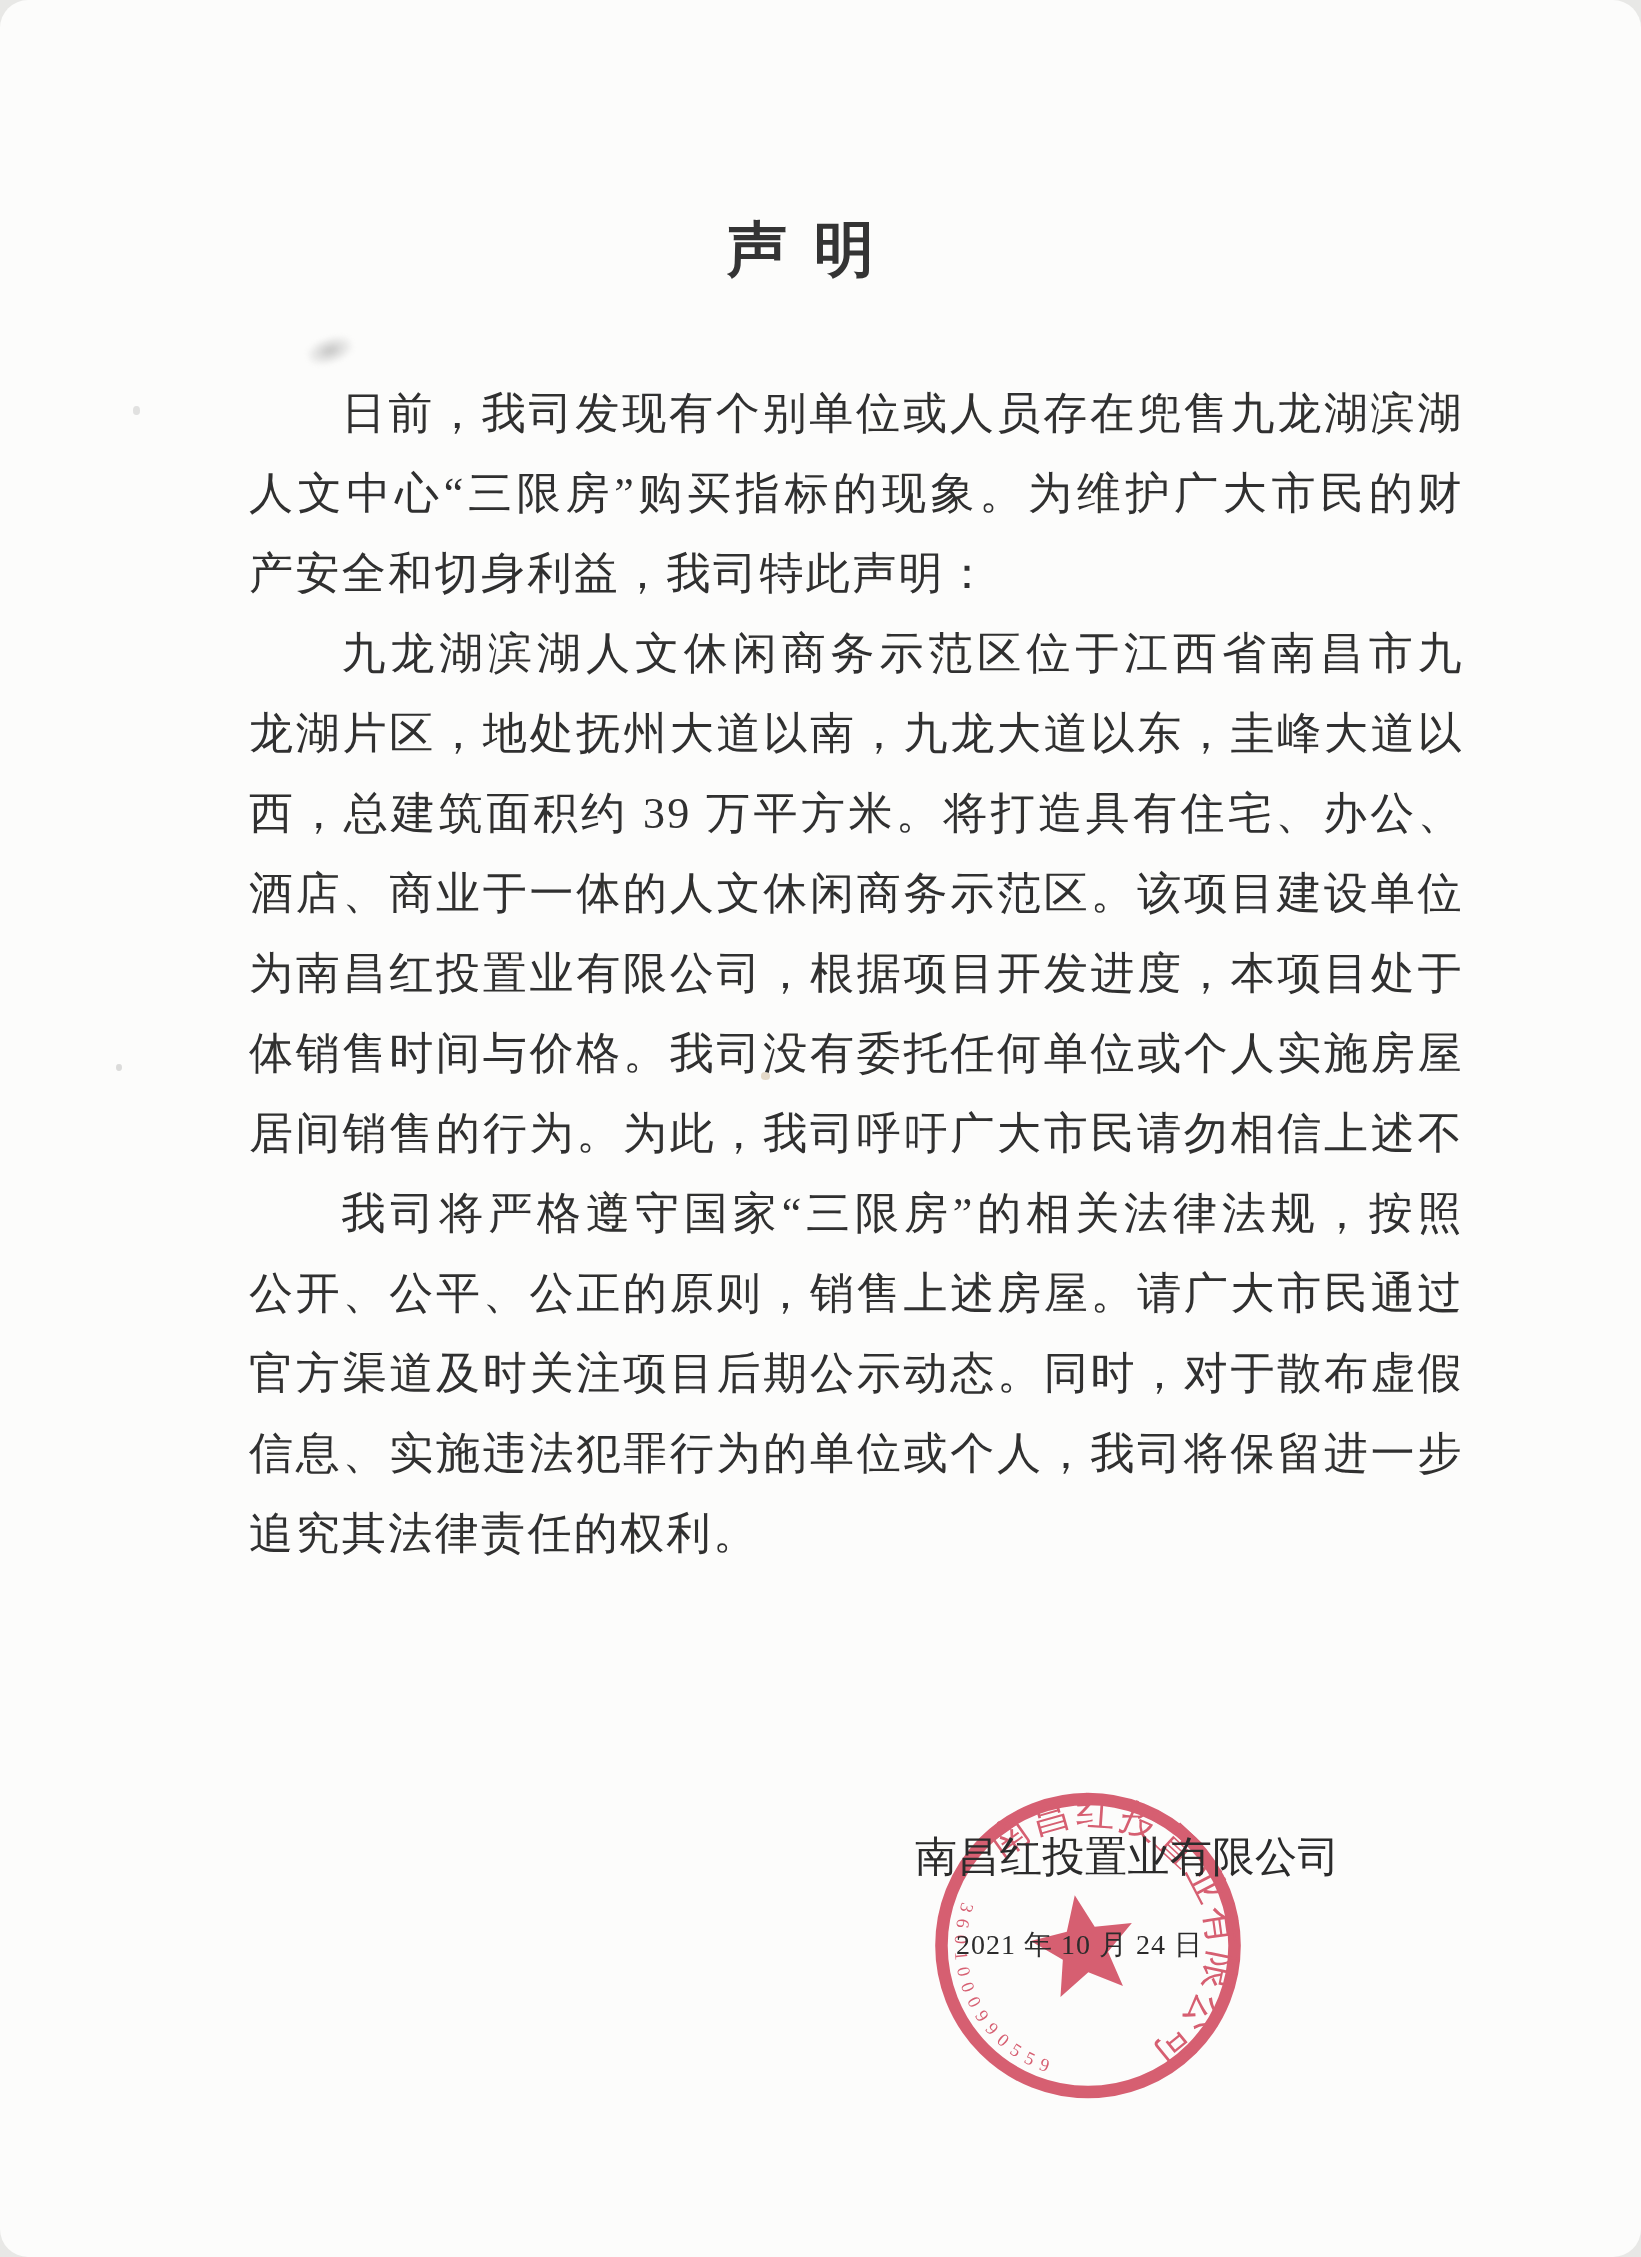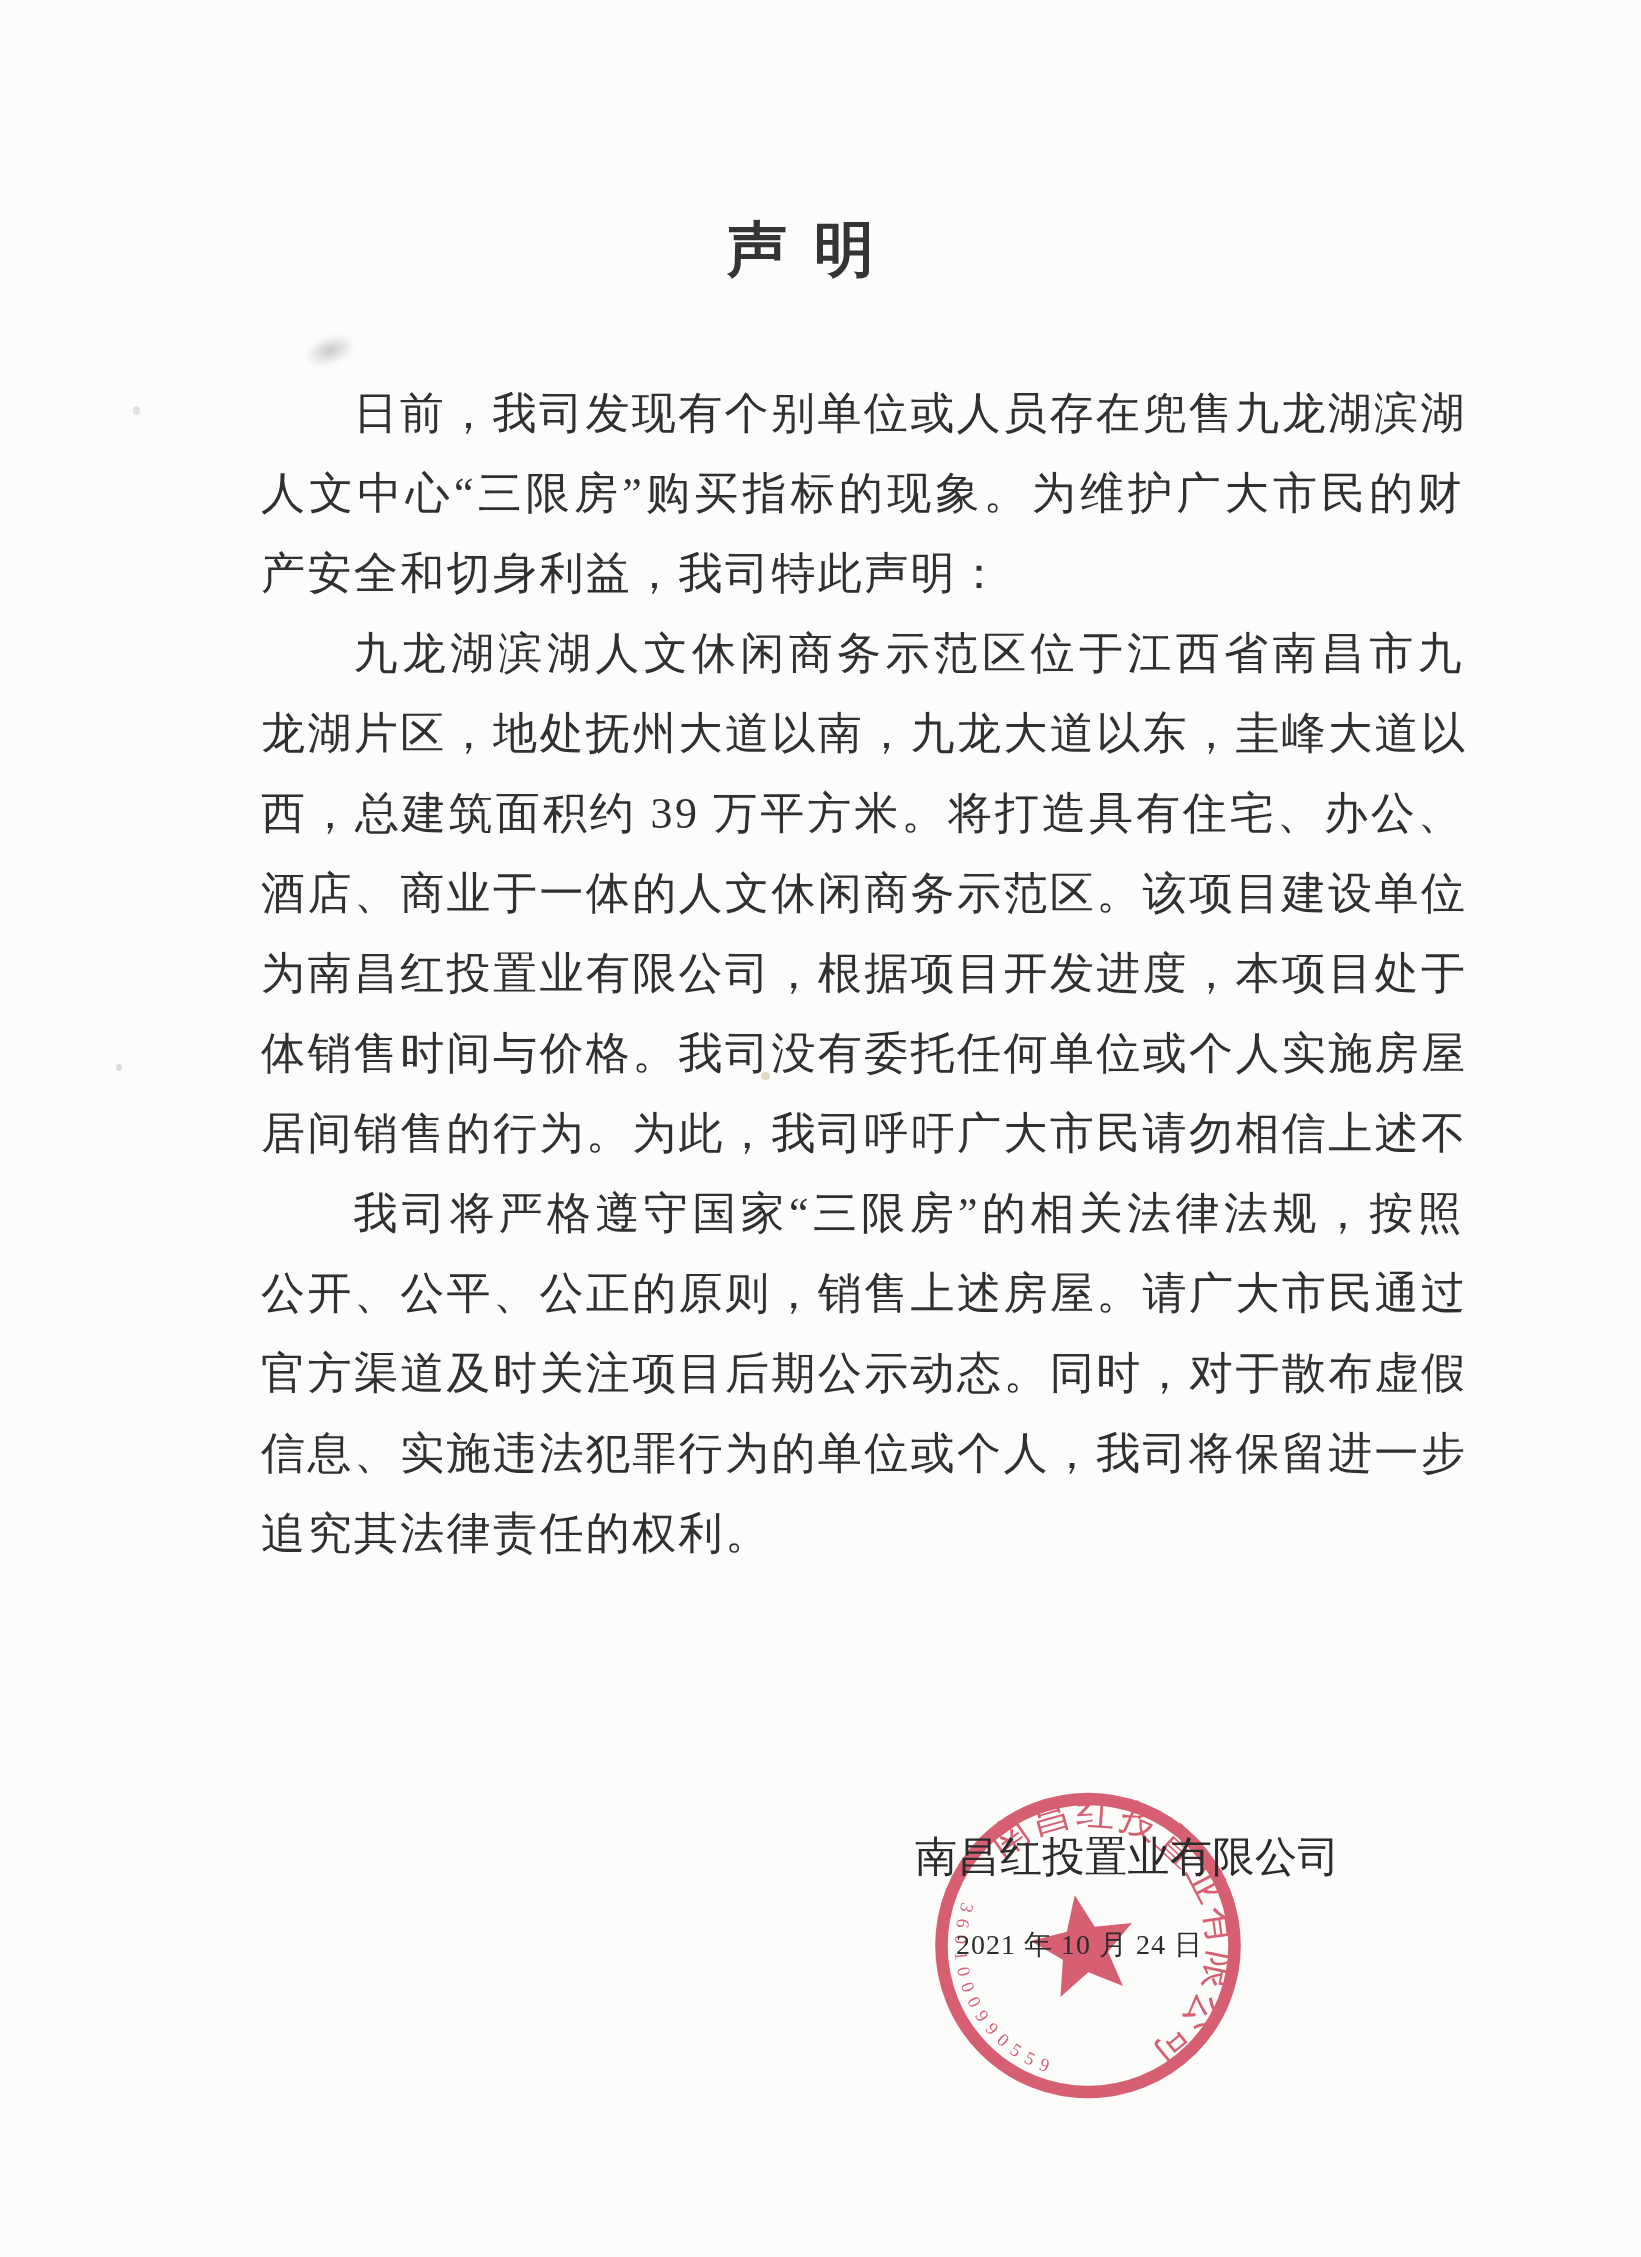--- a/index.html
+++ b/index.html
@@ -4,20 +4,21 @@
 <style>
   html,body{margin:0;padding:0;background:#e8e8e6;}
   .page{
     position:relative;
     width:1641px;height:2257px;
     margin:0 auto;
     background:#fcfcfb;
     overflow:hidden;
     font-family:"Liberation Serif","DejaVu Serif",serif;
     color:#2d2d2d;
+    border-radius:28px;
   }
   .title{
     position:absolute;
     left:727px;top:218px;
     font-family:"Liberation Sans","DejaVu Sans",sans-serif;
     font-weight:700;
     font-size:60px;
     line-height:64px;
     letter-spacing:27px;
     color:#343434;
@@ -30,21 +31,20 @@
     font-size:44px;
     color:#303030;
   }
   .ln{
     height:80px;
     line-height:80px;
     letter-spacing:2.4px;
     text-align:justify;
     text-align-last:justify;
     white-space:nowrap;
-    margin-left:12px;
   }
   .ln.end{ text-align-last:left; }
   .ln.ind{ text-indent:2.1em; }
   .sig-company{
     position:absolute;
     left:915px;top:1833px;
     font-size:42px;line-height:48px;
     letter-spacing:0.5px;
     color:#2b2b2b;
     z-index:3;white-space:nowrap;

